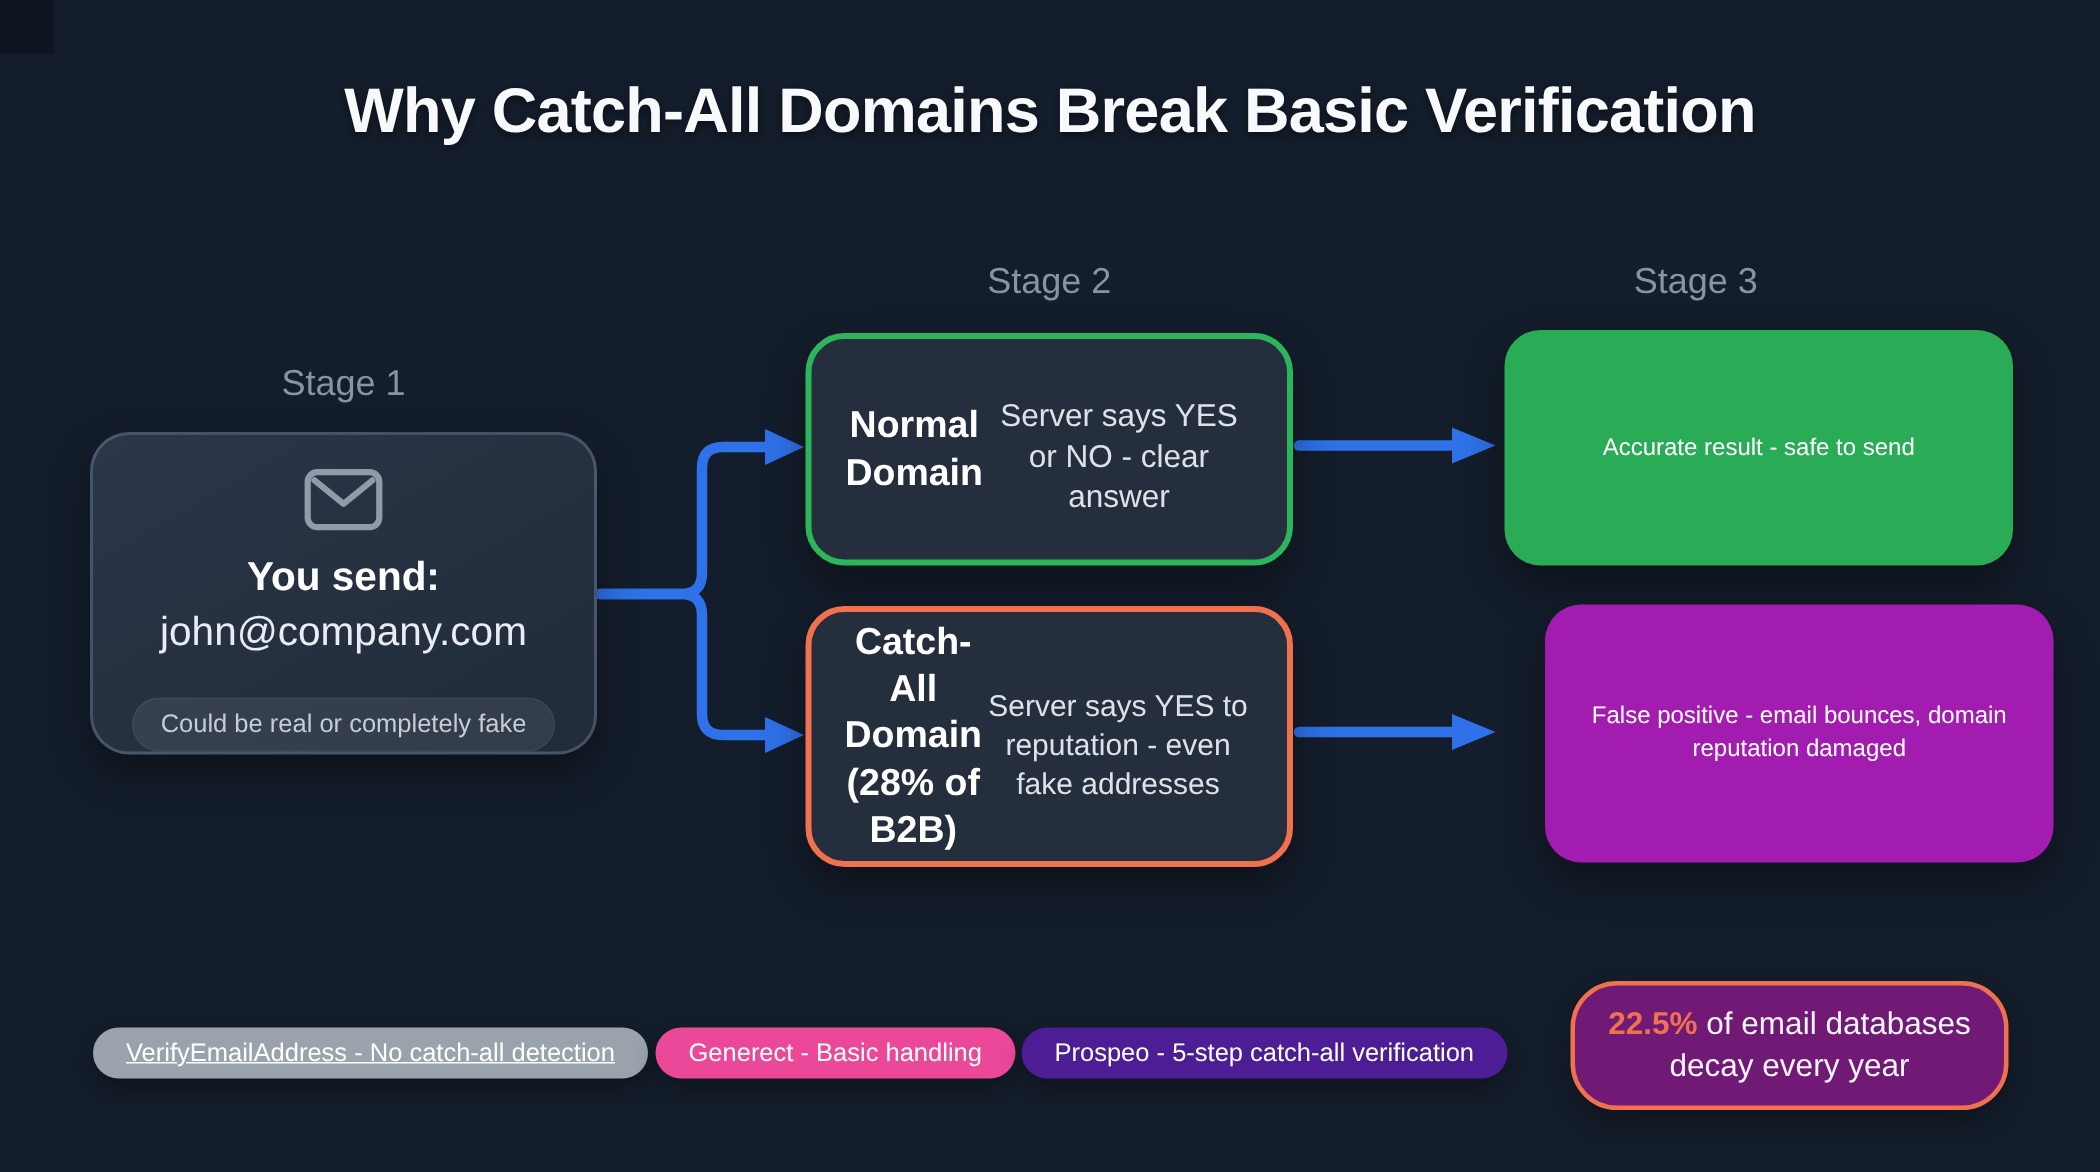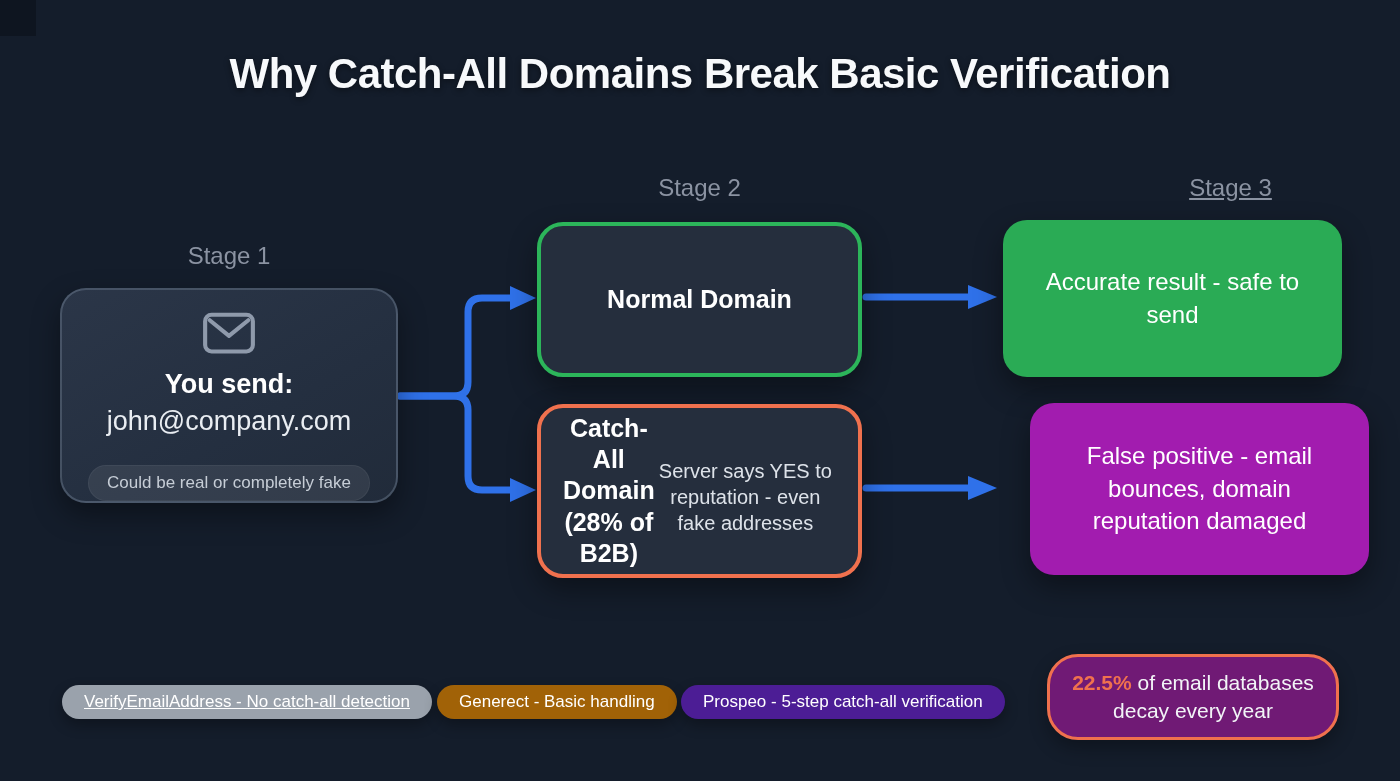--- a/index.html
+++ b/index.html
@@ -21,21 +21,21 @@
     text-align: center; font-size: 42px; font-weight: 700;
     letter-spacing: -0.5px; color: #f7f9fb;
     text-shadow: 0 2px 6px rgba(0,0,0,0.45);
   }
   .stage-label {
     position: absolute; text-align: center;
     font-size: 24px; color: #8b93a2; font-weight: 400;
   }
   #stage1-label { left: 60px;  top: 242px; width: 338px; }
   #stage2-label { left: 537px; top: 174px; width: 325px; }
-  #stage3-label { left: 1061px; top: 174px; width: 339px; text-decoration: underline; }
+  #stage3-label { left: 961px; top: 174px; width: 339px; }
 
   .card {
     position: absolute; border-radius: 26px;
     box-shadow: 0 12px 28px rgba(0,0,0,0.38);
   }
   .sender-card {
     left: 60px; top: 288px; width: 338px; height: 215px;
     background: linear-gradient(150deg, #2b3648 0%, #242f40 60%, #212b3a 100%);
     border: 2px solid rgba(160,178,200,0.28);
     display: flex; flex-direction: column; align-items: center;
@@ -58,21 +58,21 @@
   }
   .normal-card { left: 537px; top: 222px; width: 325px; height: 155px; border: 4px solid #2cb55a; }
   .catchall-card { left: 537px; top: 404px; width: 325px; height: 174px; border: 4px solid #f0714e; }
   .domain-title { font-size: 25px; font-weight: 700; color: #ffffff; line-height: 1.25; }
   .domain-body { font-size: 21px; color: #dde2e9; line-height: 1.3; margin-top: 10px; }
   .catchall-card .domain-body { font-size: 20px; margin-top: 12px; }
 
   .result-card {
     display: flex; align-items: center; justify-content: center;
     text-align: center; padding: 12px 26px;
-    font-size: 24px; line-height: 1.35; color: #ffffff;
+    font-size: 16px; line-height: 1.35; color: #ffffff;
     border-radius: 24px;
   }
   .good-card { left: 1003px; top: 220px; width: 339px; height: 157px; background: #2aab55; }
   .bad-card  { left: 1030px; top: 403px; width: 339px; height: 172px; background: #a21caf; }
 
   .arrows { position: absolute; left: 0; top: 0; width: 1400px; height: 781px; pointer-events: none; }
   .arrow-line { fill: none; stroke: #2f71e9; stroke-width: 7; stroke-linecap: round; stroke-linejoin: round; }
   .arrow-head { fill: #2f71e9; stroke: none; }
 
   .badge {
@@ -124,39 +124,40 @@
     <rect x="3" y="3" width="52" height="40" rx="7" fill="none" stroke="#8f9aab" stroke-width="4.5"></rect>
     <path d="M 8 9 L 29 26 L 50 9" fill="none" stroke="#8f9aab" stroke-width="4.5" stroke-linecap="round" stroke-linejoin="round"></path>
   </svg>
   <div class="sender-heading">You send:</div>
   <div class="sender-email">john@company.com</div>
   <div class="sender-note">Could be real or completely fake</div>
 </div>
 
 <div class="card domain-card normal-card">
   <div class="domain-title">Normal Domain</div>
+  <div class="domain-body">Server says YES or NO - clear answer</div>
 </div>
 
 <div class="card domain-card catchall-card">
   <div class="domain-title">
     <div>Catch-All Domain</div>
     <div>(28% of B2B)</div>
   </div>
   <div class="domain-body">Server says YES to reputation - even fake addresses</div>
 </div>
 
 <div class="card result-card good-card">
   <div>Accurate result - safe to send</div>
 </div>
 
 <div class="card result-card bad-card">
   <div>False positive - email bounces, domain reputation damaged</div>
 </div>
 
 <div class="badge" id="badge-0" style="background-color: rgb(154, 162, 172);">VerifyEmailAddress - No catch-all detection</div>
-<div class="badge" id="badge-1" style="background-color: #a16207;">Generect - Basic handling</div>
+<div class="badge" id="badge-1" style="background-color: #ec4899;">Generect - Basic handling</div>
 <div class="badge" id="badge-2" style="background-color: #4c1d95;">Prospeo - 5-step catch-all verification</div>
 
 <div class="callout">
   <div>
     <span class="hl">22.5%</span><span> of email databases decay every year</span>
   </div>
 </div>
 
 </body></html>

